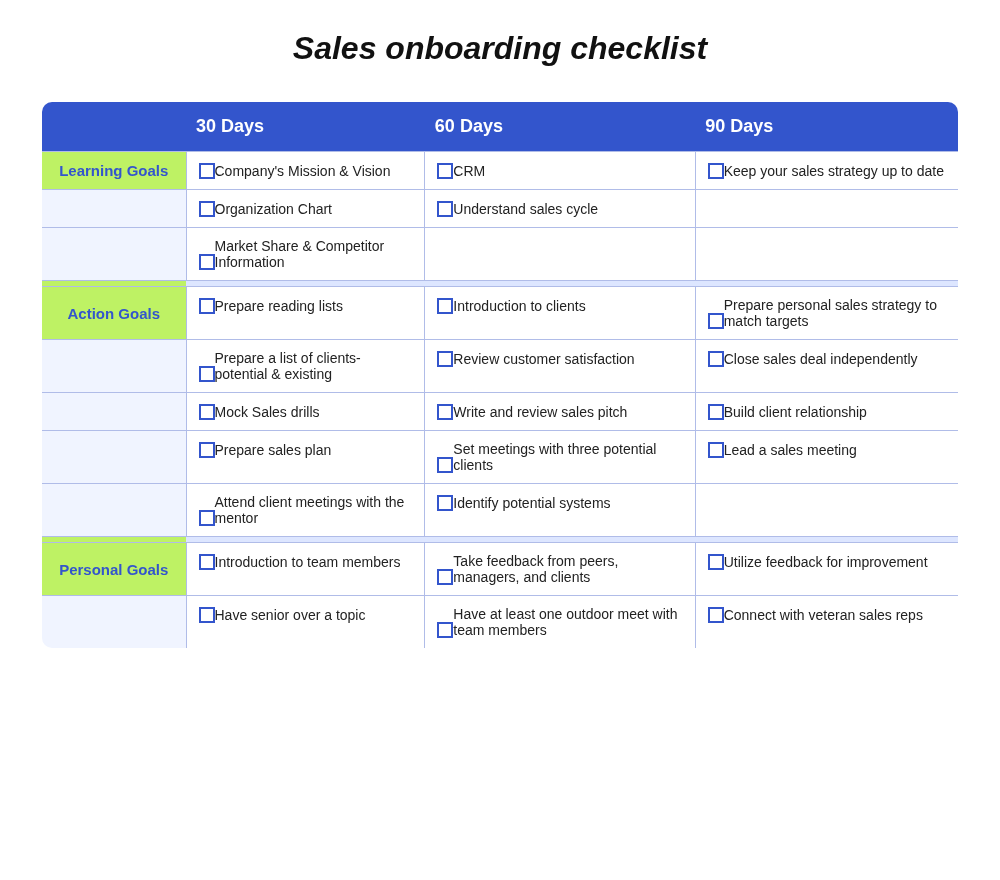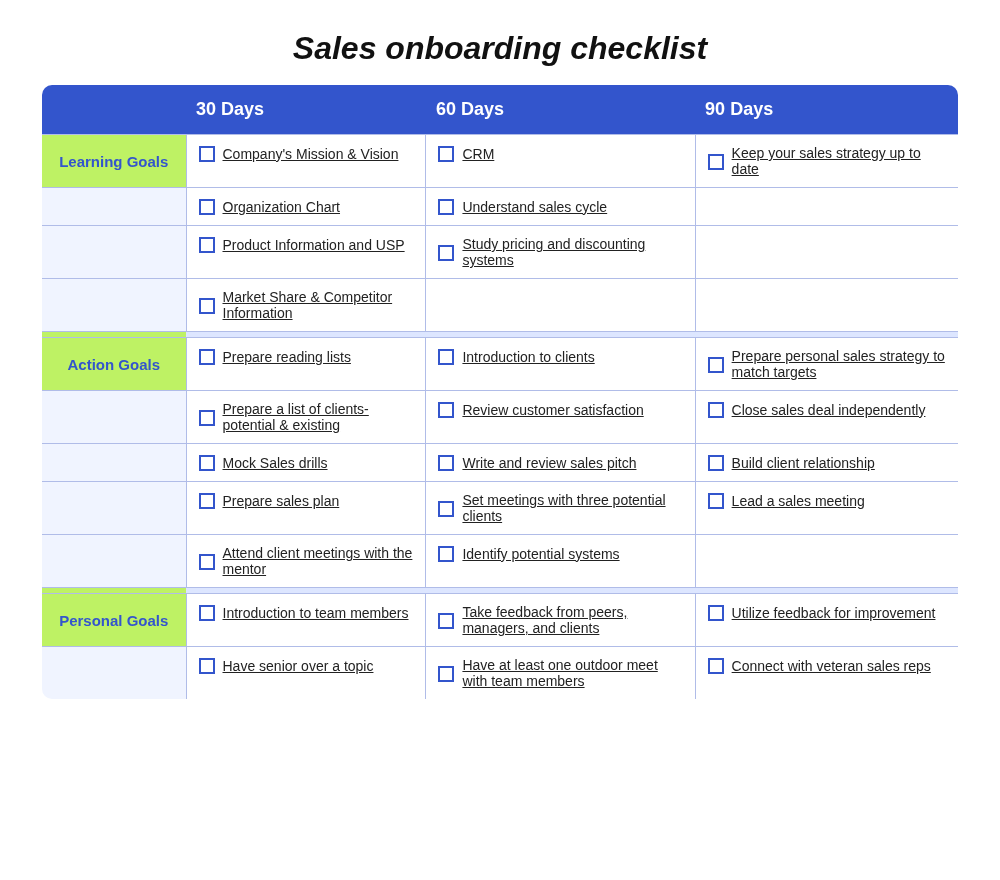--- a/index.html
+++ b/index.html
@@ -9,21 +9,21 @@
       width: 1000px;
       min-height: 880px;
       padding: 30px 40px;
     }
     h1 {
       text-align: center;
       font-size: 32px;
       font-weight: 900;
       font-style: italic;
       color: #111;
-      margin-bottom: 16px;
+      margin-bottom: 33px;
     }
     table {
       width: 100%;
       border-collapse: collapse;
       border: 2px solid #3355cc;
       border-radius: 12px;
       overflow: hidden;
     }
     thead tr th {
       background: #3355cc;
@@ -54,24 +54,22 @@
       width: 145px;
     }
     .section-divider td {
       background: #dde6ff;
       height: 6px;
       padding: 0;
       border: none;
     }
     .checkbox-item {
       display: flex;
-      align-items: center;
-      gap: 8px;
+      align-items: flex-end;
       margin-bottom: 6px;
-      text-decoration: underline;
     }
     .checkbox-item:last-child {
       margin-bottom: 0;
     }
     .chk {
       width: 16px;
       height: 16px;
       border: 2px solid #3355cc;
       display: inline-block;
       flex-shrink: 0;
@@ -130,36 +128,20 @@
             <span>Understand sales cycle</span>
           </div>
         </td>
         <td></td>
       </tr>
       <tr>
         <td class="empty-label"></td>
         <td>
           <div class="checkbox-item">
             <span class="chk"></span>
-            <span>Product Information and USP</span>
-          </div>
-        </td>
-        <td>
-          <div class="checkbox-item">
-            <span class="chk"></span>
-            <span>Study pricing and discounting systems</span>
-          </div>
-        </td>
-        <td></td>
-      </tr>
-      <tr>
-        <td class="empty-label"></td>
-        <td>
-          <div class="checkbox-item">
-            <span class="chk"></span>
             <span>Market Share &amp; Competitor Information</span>
           </div>
         </td>
         <td></td>
         <td></td>
       </tr>
       <tr class="section-divider">
         <td></td>
         <td></td>
         <td></td>

